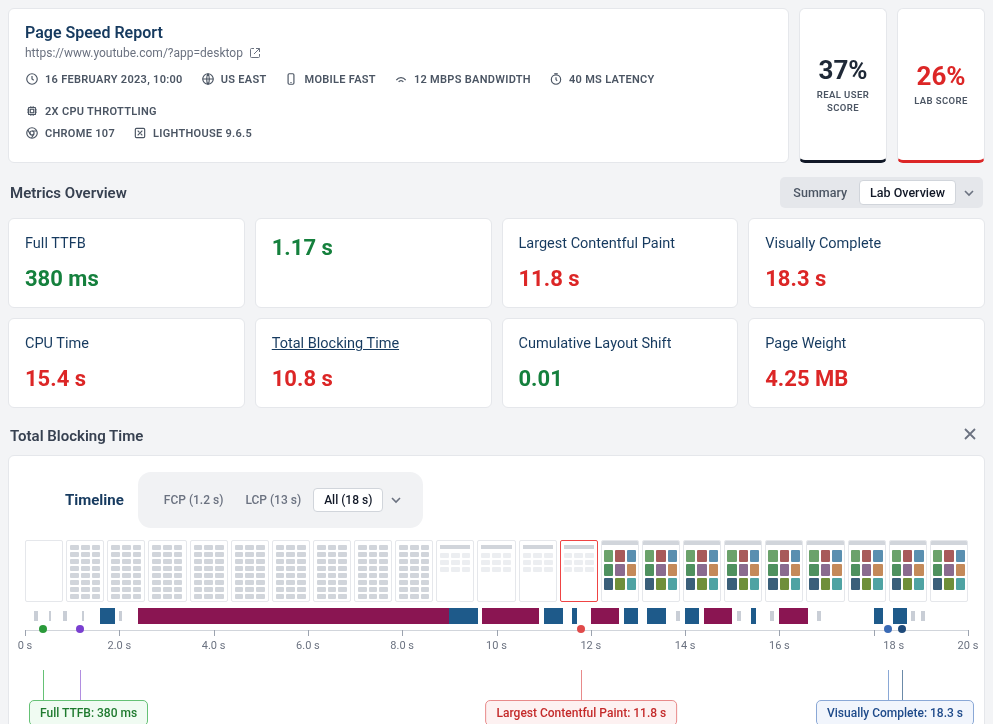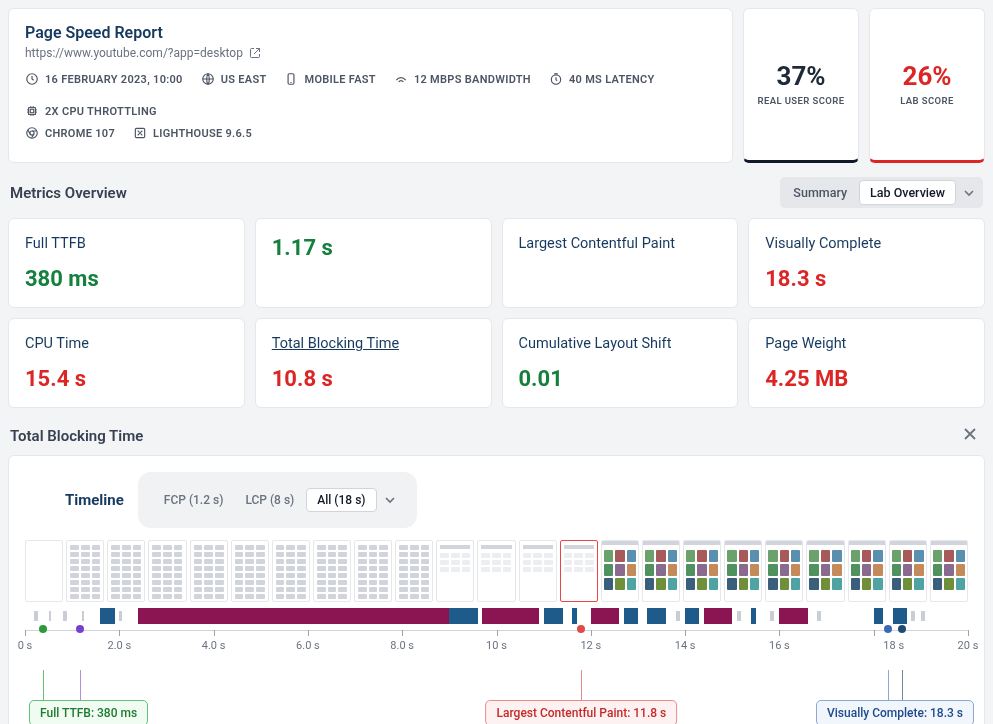--- a/index.html
+++ b/index.html
@@ -46,21 +46,21 @@
     align-items: center;
     gap: 6px;
     color: #4b5563;
     font-size: 11px;
     font-weight: 600;
     letter-spacing: 0.3px;
   }
   .meta-item svg { flex-shrink: 0; }
 
   .score-card {
-    width: 116px;
+    width: 88px;
     background: #fff;
     border: 1px solid #e5e7eb;
     border-radius: 6px;
     display: flex;
     flex-direction: column;
     align-items: center;
     justify-content: center;
     padding: 10px 4px;
     position: relative;
   }
@@ -443,20 +443,21 @@
   <div class="metrics-grid" id="metrics-grid">
       <div class="metric-card">
         <div class="metric-name">Full TTFB</div>
         <div class="metric-value v-green">380 ms</div>
       </div>
       <div class="metric-card">
         <div class="metric-value v-green">1.17 s</div>
       </div>
       <div class="metric-card">
         <div class="metric-name">Largest Contentful Paint</div>
+        <div class="metric-value v-red">11.8 s</div>
       </div>
       <div class="metric-card">
         <div class="metric-name">Visually Complete</div>
         <div class="metric-value v-red">18.3 s</div>
       </div>
       <div class="metric-card">
         <div class="metric-name">CPU Time</div>
         <div class="metric-value v-red">15.4 s</div>
       </div>
       <div class="metric-card">
@@ -480,21 +481,21 @@
           <path d="M2 2l10 10M12 2L2 12" stroke="#6b7280" stroke-width="1.8"></path>
         </svg>
     </div>
   </div>
 
   <div class="tbt-card">
     <div class="timeline-header">
       <div class="timeline-title">Timeline</div>
       <div class="pill-group">
         <div class="pill">FCP (1.2 s)</div>
-        <div class="pill">LCP (8 s)</div>
+        <div class="pill">LCP (13 s)</div>
         <div class="pill active">All (18 s)</div>
         <div class="tab-caret">
           <svg width="10" height="10" viewBox="0 0 10 10">
               <path d="M1 3l4 4 4-4" fill="none" stroke="#6b7280" stroke-width="1.6"></path>
             </svg>
         </div>
       </div>
     </div>
 
     <div class="filmstrip" id="filmstrip">

